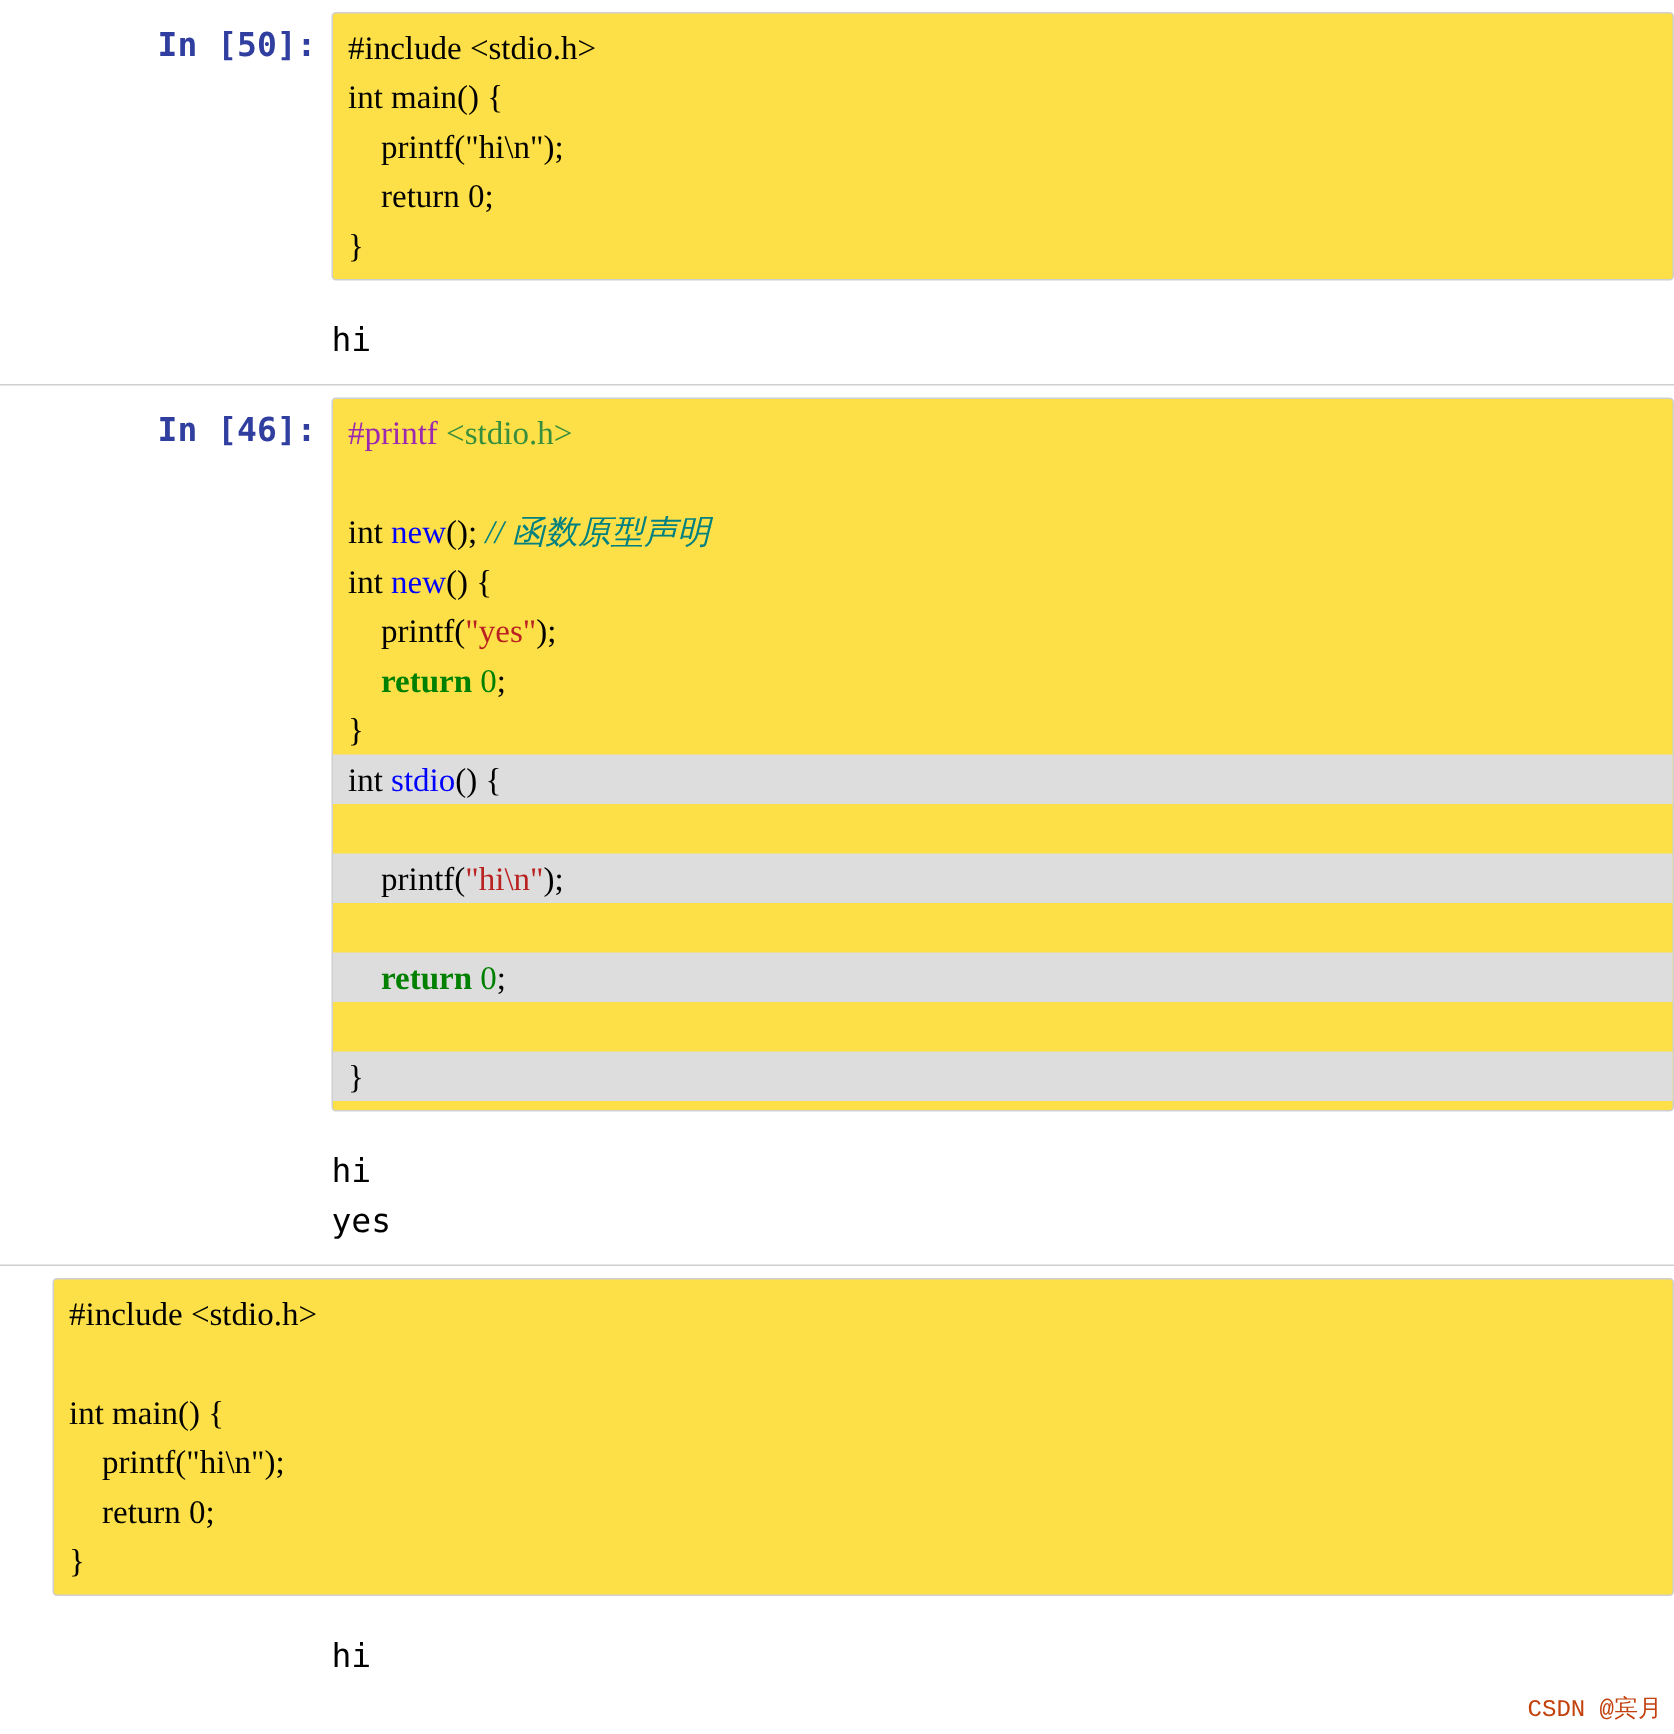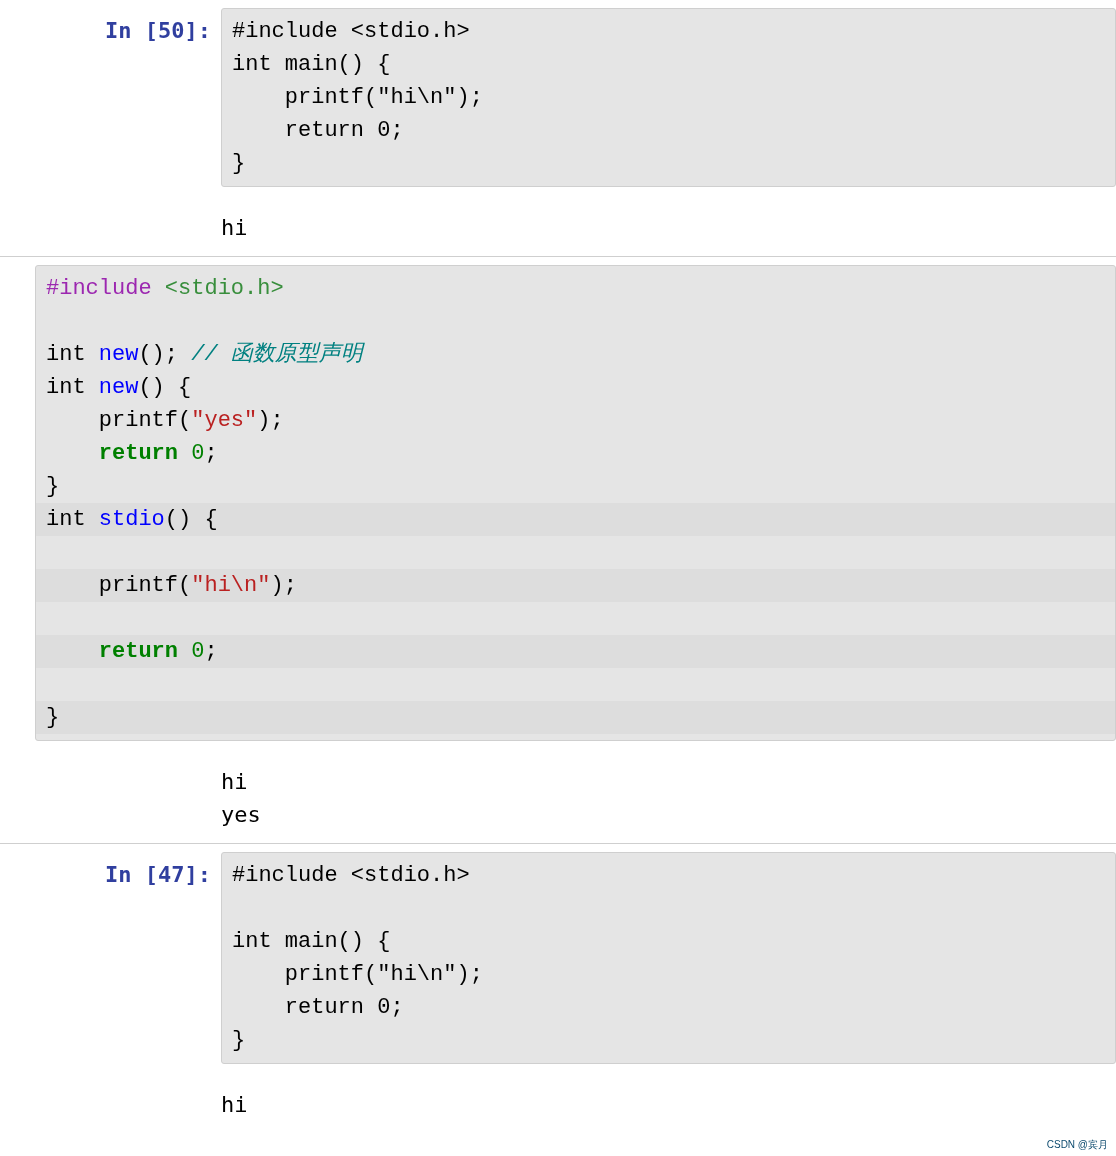--- a/index.html
+++ b/index.html
@@ -32,26 +32,26 @@
   .prompt-in {
     color: #303F9F;
     font-weight: bold;
     white-space: pre;
   }
   .content-col {
     flex: 1;
     min-width: 0;
   }
   .code-box {
-    background: #e5e5e5;
+    background: #fde047;
     border: 1px solid #cfcfcf;
     border-radius: 3px;
     padding: 6px 10px;
     white-space: pre;
-    font-family: Liberation Mono, monospace;
+    font-family: Liberation Serif, serif;
     font-size: 22px;
     color: #000000;
   }
   .output-block {
     padding: 8px 0 4px 0;
     white-space: pre;
   }
   
   .cm-pre { color: #9C27B0; }   
   .cm-pre2 { color: #388E3C; }  
@@ -67,23 +67,23 @@
     display: block;
     margin-left: -10px;
     margin-right: -10px;
     padding-left: 10px;
     padding-right: 10px;
   }
   .watermark {
     position: fixed;
     right: 8px;
     bottom: 4px;
-    font-size: 10px;
-    color: #0c4a6e;
-    font-family: Liberation Sans, sans-serif;
+    font-size: 16px;
+    color: #c2410c;
+    font-family: Liberation Mono, monospace;
   }
 </style>
 </head>
 <body>
 
 <div id="root">
     <div class="cell">
       <div class="prompt-col"><span class="prompt-in">In [50]:</span></div>
       <div class="content-col">
         <div class="code-box">#include &lt;stdio.h&gt;
@@ -94,22 +94,23 @@
       </div>
     </div>
     <div class="cell">
       <div class="prompt-col"></div>
       <div class="content-col">
         <div class="output-block">hi</div>
       </div>
     </div>
     <div class="divider"></div>
     <div class="cell">
+      <div class="prompt-col"><span class="prompt-in">In [46]:</span></div>
       <div class="content-col">
-        <div class="code-box"><span><span class="cm-pre">#include</span><span class="cm-plain"> </span><span class="cm-pre2">&lt;stdio.h&gt;</span></span>
+        <div class="code-box"><span><span class="cm-pre">#printf</span><span class="cm-plain"> </span><span class="cm-pre2">&lt;stdio.h&gt;</span></span>
 <span>&nbsp;</span>
 <span><span class="cm-type">int</span><span class="cm-plain"> </span><span class="cm-func">new</span><span class="cm-plain">(); </span><span class="cm-cmt">// 函数原型声明</span></span>
 <span><span class="cm-type">int</span><span class="cm-plain"> </span><span class="cm-func">new</span><span class="cm-plain">() {</span></span>
 <span><span class="cm-plain">    printf(</span><span class="cm-str">"yes"</span><span class="cm-plain">);</span></span>
 <span><span class="cm-plain">    </span><span class="cm-kw">return</span><span class="cm-plain"> </span><span class="cm-num">0</span><span class="cm-plain">;</span></span>
 <span><span class="cm-plain">}</span></span>
 <span class="hl-line"><span class="cm-type">int</span><span class="cm-plain"> </span><span class="cm-func">stdio</span><span class="cm-plain">() {</span></span>
 <span class="hl-line"><span class="cm-plain">    printf(</span><span class="cm-str">"hi\n"</span><span class="cm-plain">);</span></span>
 <span class="hl-line"><span class="cm-plain">    </span><span class="cm-kw">return</span><span class="cm-plain"> </span><span class="cm-num">0</span><span class="cm-plain">;</span></span>
 <span class="hl-line"><span class="cm-plain">}</span></span></div>
@@ -117,21 +118,20 @@
     </div>
     <div class="cell">
       <div class="prompt-col"></div>
       <div class="content-col">
         <div class="output-block">hi
 yes</div>
       </div>
     </div>
     <div class="divider"></div>
     <div class="cell">
-      <div class="prompt-col"><span class="prompt-in">In [47]:</span></div>
       <div class="content-col">
         <div class="code-box">#include &lt;stdio.h&gt;
 
 int main() {
     printf("hi\n");
     return 0;
 }</div>
       </div>
     </div>
     <div class="cell">

